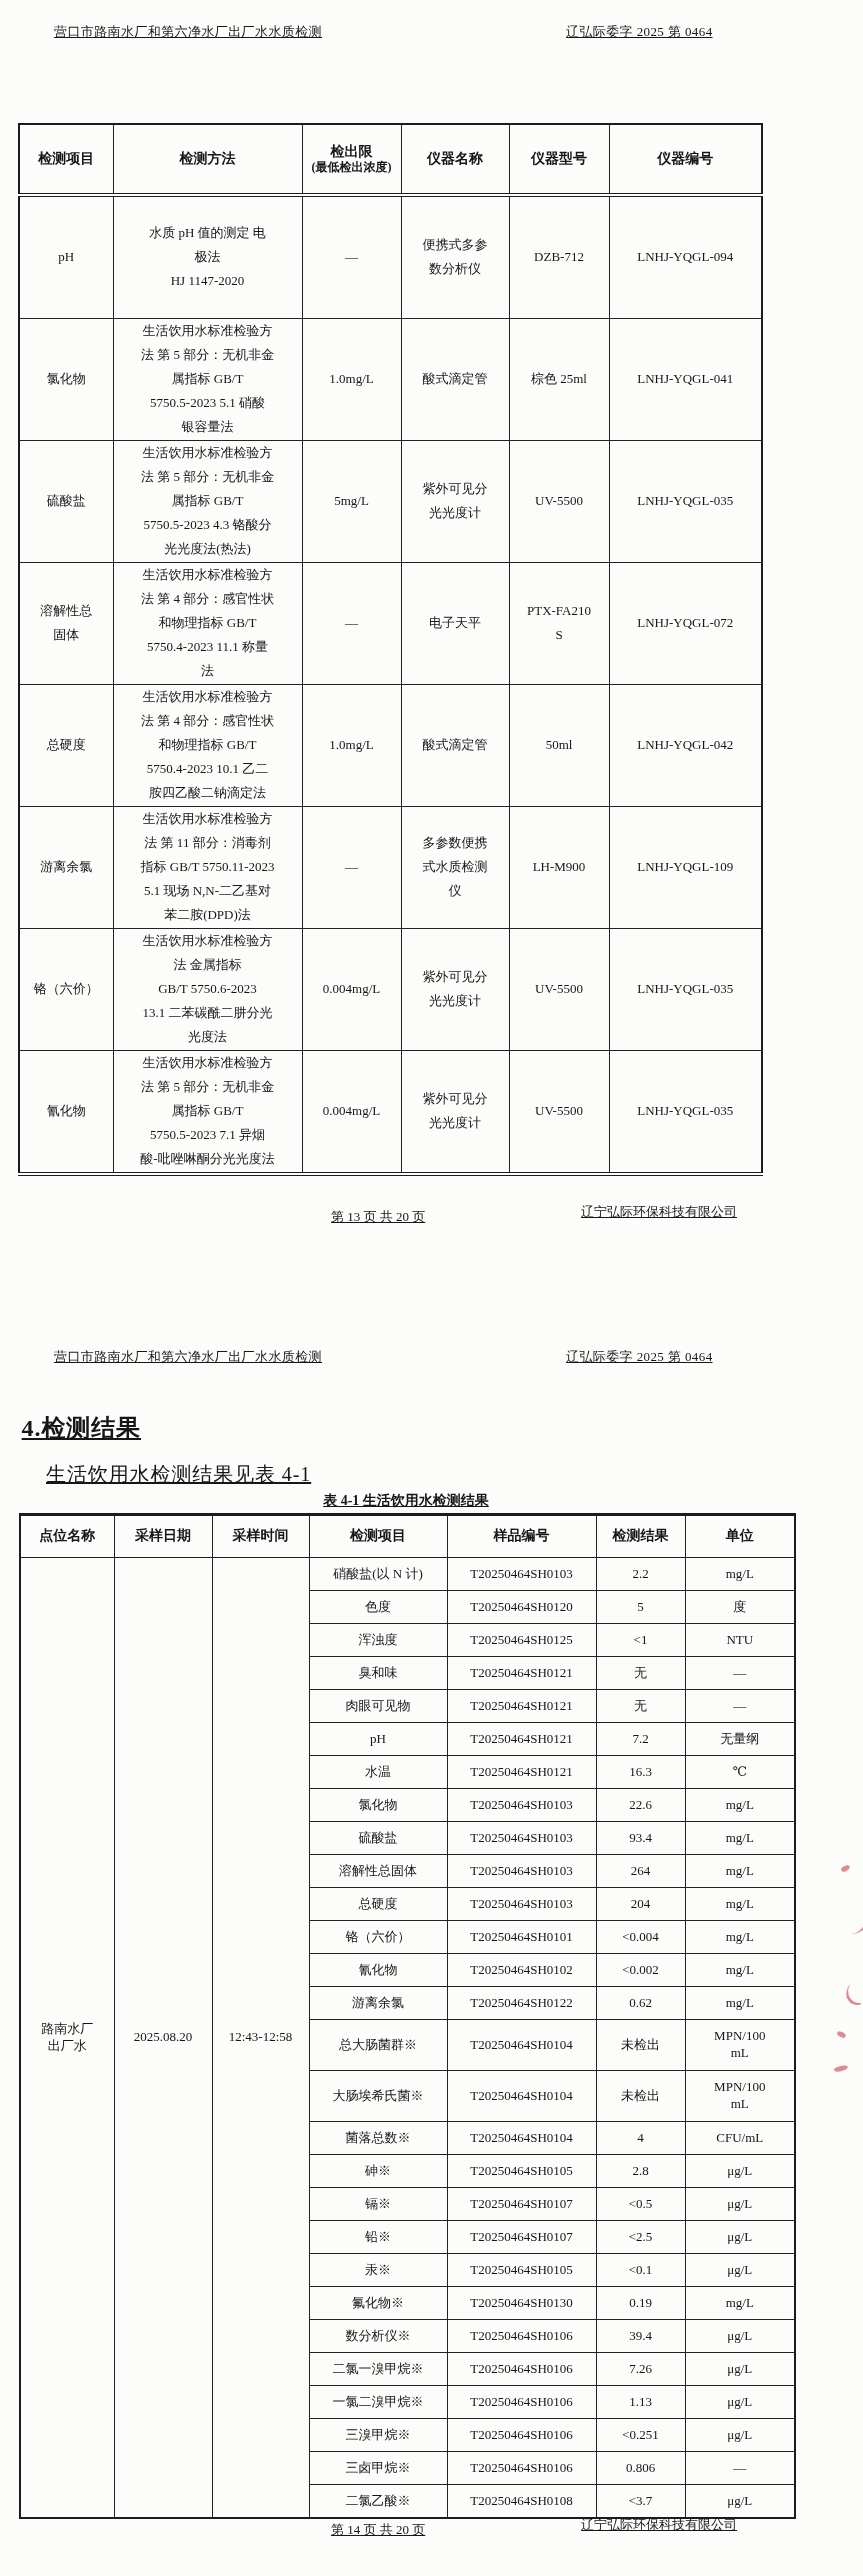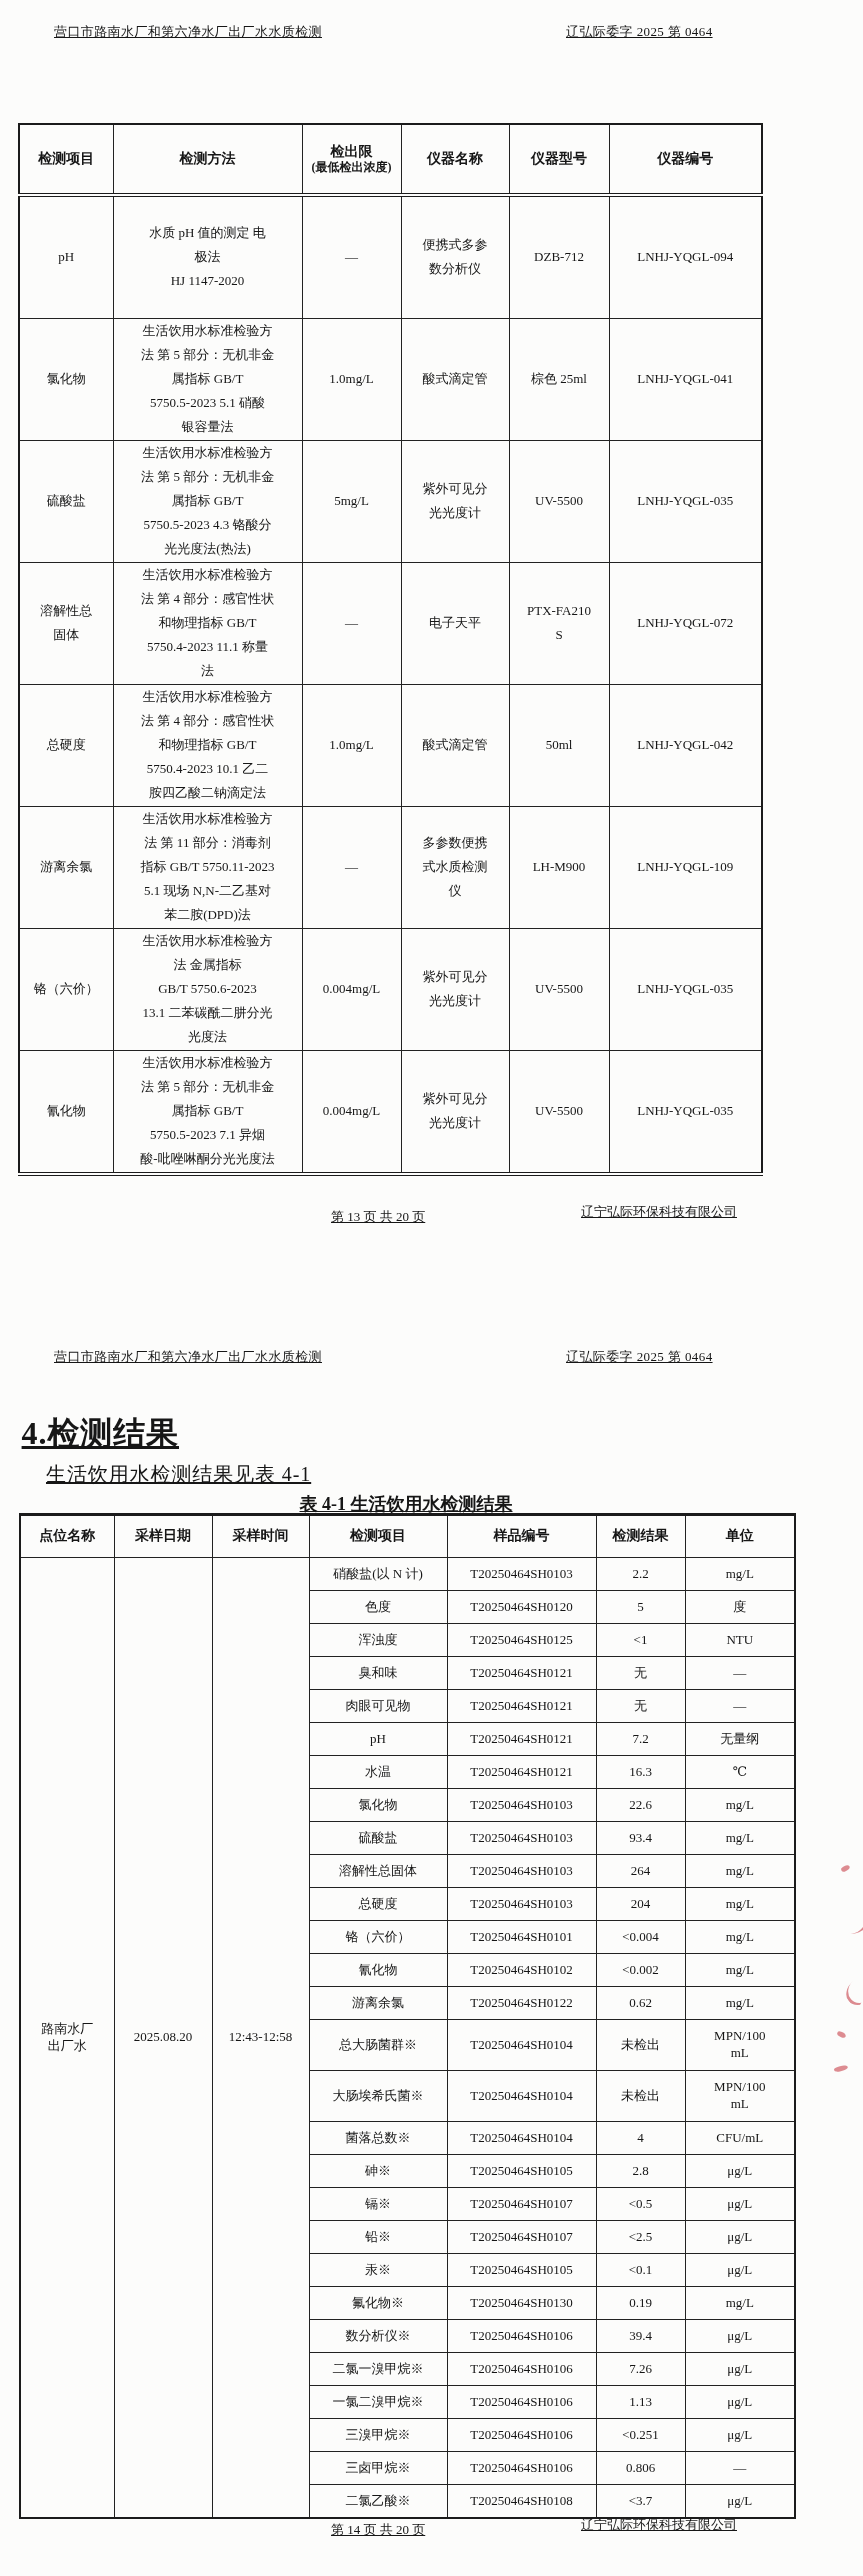--- a/index.html
+++ b/index.html
@@ -39,23 +39,23 @@
   #results-table th,#results-table td{
     border:1.7px solid #222;text-align:center;vertical-align:middle;
     white-space:pre-line;font-size:13px;line-height:1.3;padding:0 1.7px;
     overflow:hidden;
   }
   #results-table thead th{height:41px;font-size:14px;font-weight:600;}
   #results-table tbody td{height:32px;}
   #results-table tbody tr.tall td{height:50px;}
 
   
-  #section-title{font-size:32px;font-weight:700;letter-spacing:0.9px;}
+  #section-title{font-size:24px;font-weight:700;letter-spacing:0.9px;}
   #section-subtitle{font-size:20px;letter-spacing:0.9px;text-align:right;}
-  #table-caption{font-size:18px;font-weight:700;text-align:center;width:812px;left:0;}
+  #table-caption{font-size:14px;font-weight:700;text-align:center;width:812px;left:0;}
 
   
   .stamp{position:absolute;pointer-events:none;opacity:.55;}
   .stamp-arc{
     width:29px;height:40px;border-radius:50%;
     border-right:3.5px solid #c2303a;border-top:2.6px solid transparent;
   }
   .stamp-dot{width:8.6px;height:5.2px;background:#c2303a;border-radius:40% 60% 50% 50%;}
 </style>
 </head>

